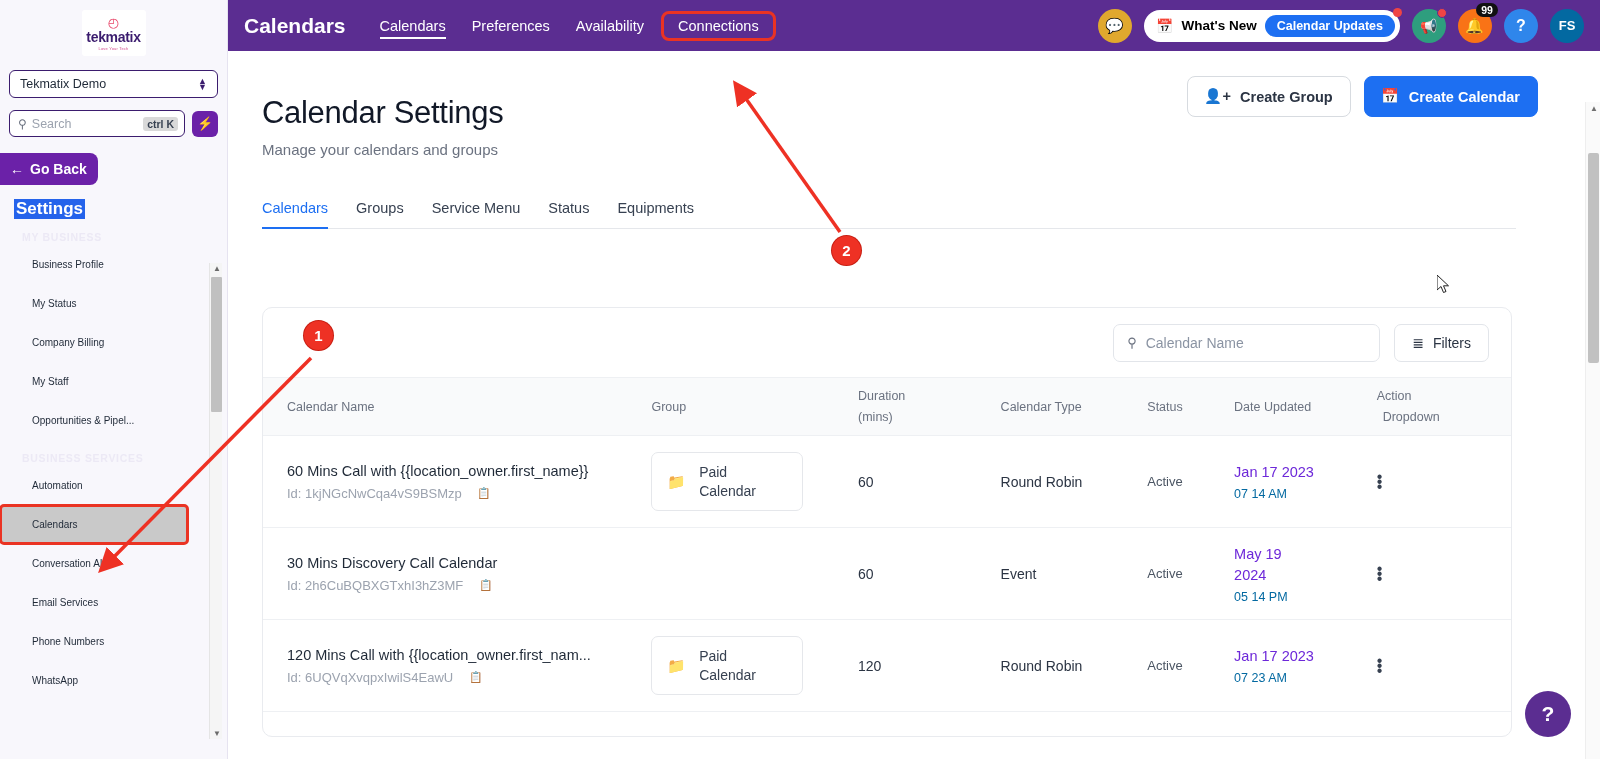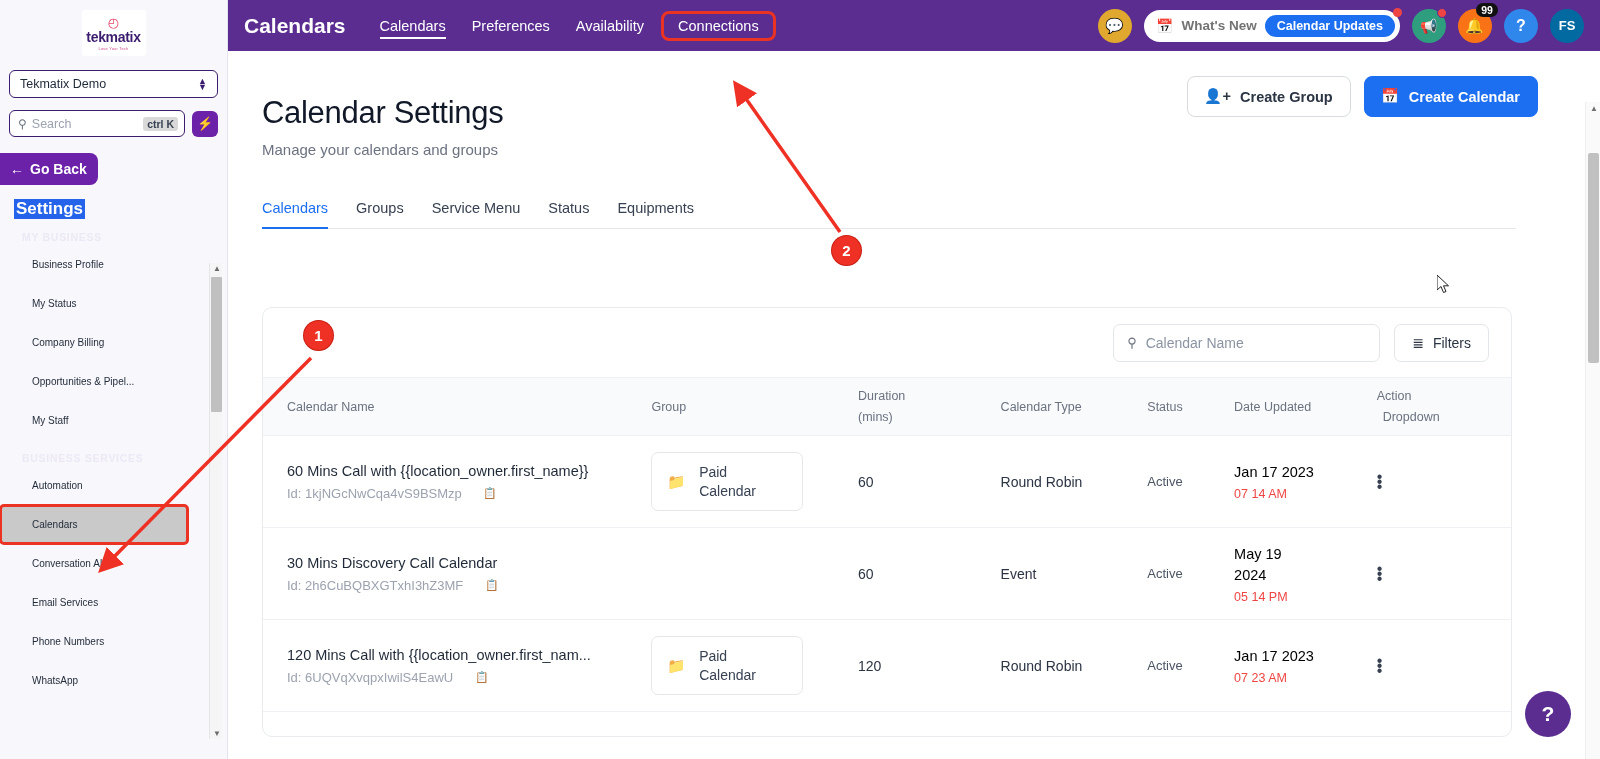--- a/index.html
+++ b/index.html
@@ -112,21 +112,21 @@
     margin-left: 6px;
   }
   .tb-right { margin-left:auto; display:flex; align-items:center; gap:12px; padding-right:16px;}
   .circ { border-radius:50%; display:flex; align-items:center; justify-content:center; position:relative;}
   .c-chat { width:34px;height:34px;background:#e0a82e;color:#fff;font-size:15px;}
   .whatsnew {
     height:32px; background:#fff; border-radius:16px; display:flex; align-items:center;
     gap:8px; padding: 0 5px 0 12px; position:relative;
   }
   .wn-icon { color:#3b5bdb; font-size:14px; }
-  .wn-text { color:#737373; font-size:13.5px; font-weight:bold; }
+  .wn-text { color:#000000; font-size:13.5px; font-weight:bold; }
   .wn-pill { background:#1d6ff2; color:#fff; font-size:12.5px; font-weight:bold; border-radius:14px; padding: 4px 12px;}
   .wn-dot { position:absolute; right:-2px; top:-2px; width:9px;height:9px;border-radius:50%;background:#ef4444;}
   .c-megaphone { width:34px;height:34px;background:#2e9e7e;color:#fff;font-size:14px;}
   .c-bell { width:34px;height:34px;background:#f97316;color:#fff;font-size:15px;}
   .badge99 {
     position:absolute; right:-6px; top:-6px; background:#111; color:#fff;
     font-size:10.5px; font-weight:bold; border-radius:10px; padding: 1px 5px; min-width:22px; text-align:center;
   }
   .reddot { position:absolute; right:-1px; top:-1px; width:10px;height:10px;border-radius:50%;background:#ef4444;border:1.5px solid #5b2d91;}
   .c-help { width:34px;height:34px;background:#2f86eb;color:#fff;font-size:16px;font-weight:bold;}
@@ -189,31 +189,31 @@
   th.c5 { width: 84px; }
   th.c6 { width: 138px; }
   th.c7 { width: 130px; }
   td {
     padding: 0; vertical-align: middle; font-size:14px; color:#2b3443;
     border-bottom:1px solid #eef0f3;
   }
   tbody tr { height: 92px; }
   .cell-pad { padding-left: 24px; }
   .cal-name { font-size:14.5px; color:#1f2937; }
-  .cal-id { font-size:13px; color:#9ca3af; margin-top:7px; display:flex; align-items:center; gap:22px;}
+  .cal-id { font-size:13px; color:#9ca3af; margin-top:7px; display:flex; align-items:center; gap:16px;}
   .copy-ico { font-size:11px; color:#9ca3af; }
   .group-chip {
     width: 152px; height: 59px; border:1px solid #e5e7eb; border-radius:7px;
     display:flex; align-items:center; gap: 13px; padding: 0 15px;
   }
   .folder-ico { font-size:15px; color:#4b5563; }
   .chip-label { font-size:14px; color:#374151; line-height:19px;}
   .status-txt { font-size:13px; color:#4b5563; width: 38px; line-height:17px; word-break:break-all;}
-  .date-main { font-size:14.5px; color:#000000; line-height:21px; }
-  .date-sub { font-size:12.5px; color:#ef4444; margin-top:4px;}
+  .date-main { font-size:14.5px; color:#6d28d9; line-height:21px; }
+  .date-sub { font-size:12.5px; color:#0369a1; margin-top:4px;}
   .kebab { font-size:16px; color:#374151; letter-spacing:0; line-height:5px; text-align:left;}
   .kebab span { display:block; }
 
   
   .main-scroll-track {
     position:absolute; right:0; top:51px; width:15px; height:708px; background:#fafafa;
     border-left:1px solid #eee;
   }
   .main-scroll-thumb { position:absolute; left:2px; top:51px; width:11px; height:210px; background:#c1c1c1; border-radius:2px;}
   .ms-arrow { position:absolute; left:4px; font-size:8px; color:#707070;}
@@ -282,24 +282,24 @@
     <div class="nav-item">
         <span>Business Profile</span>
       </div>
     <div class="nav-item">
         <span>My Status</span>
       </div>
     <div class="nav-item">
         <span>Company Billing</span>
       </div>
     <div class="nav-item">
+        <span>My Staff</span>
+      </div>
+    <div class="nav-item">
         <span>Opportunities &amp; Pipel...</span>
-      </div>
-    <div class="nav-item">
-        <span>My Staff</span>
       </div>
 
     <div class="nav-section">BUSINESS SERVICES</div>
     <div class="nav-item">
         <span>Automation</span>
       </div>
     <div class="nav-item selected highlight-box">
         <span>Calendars</span>
       </div>
     <div class="nav-item">

